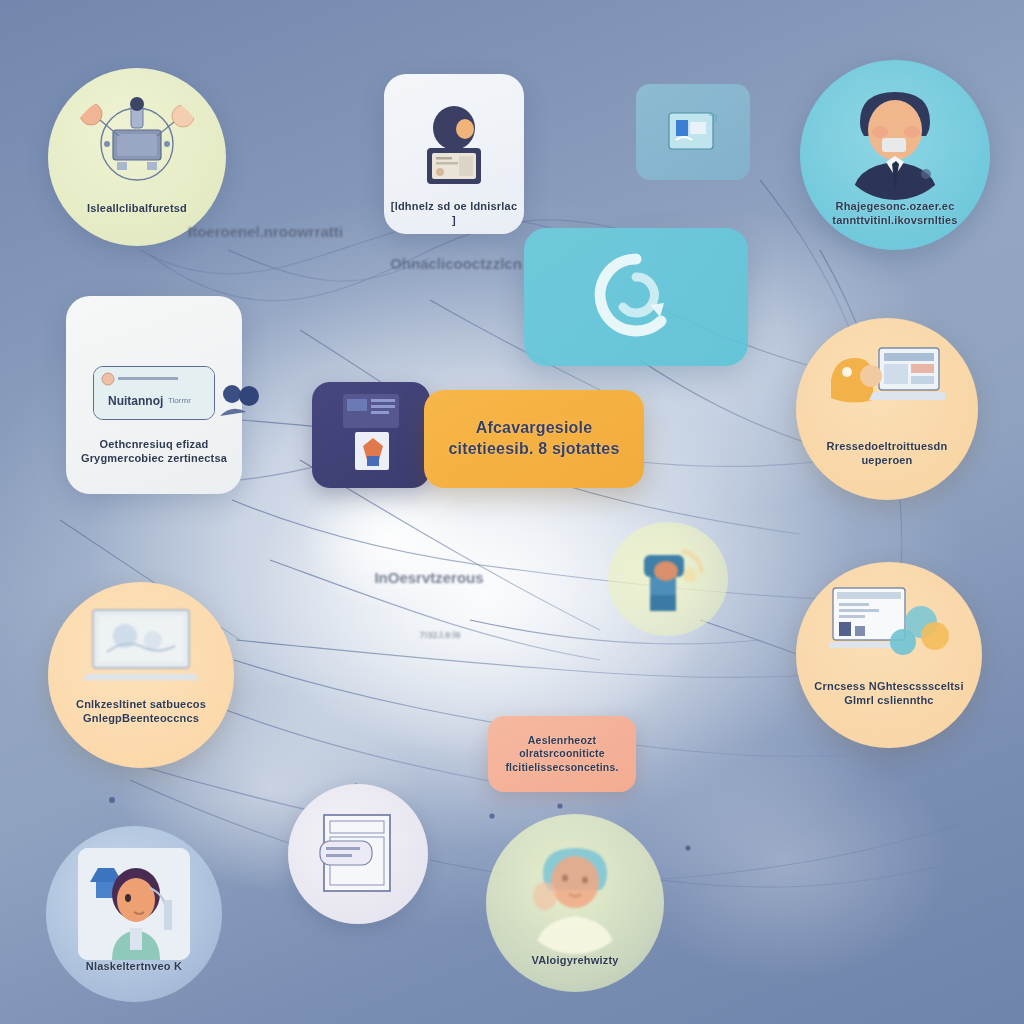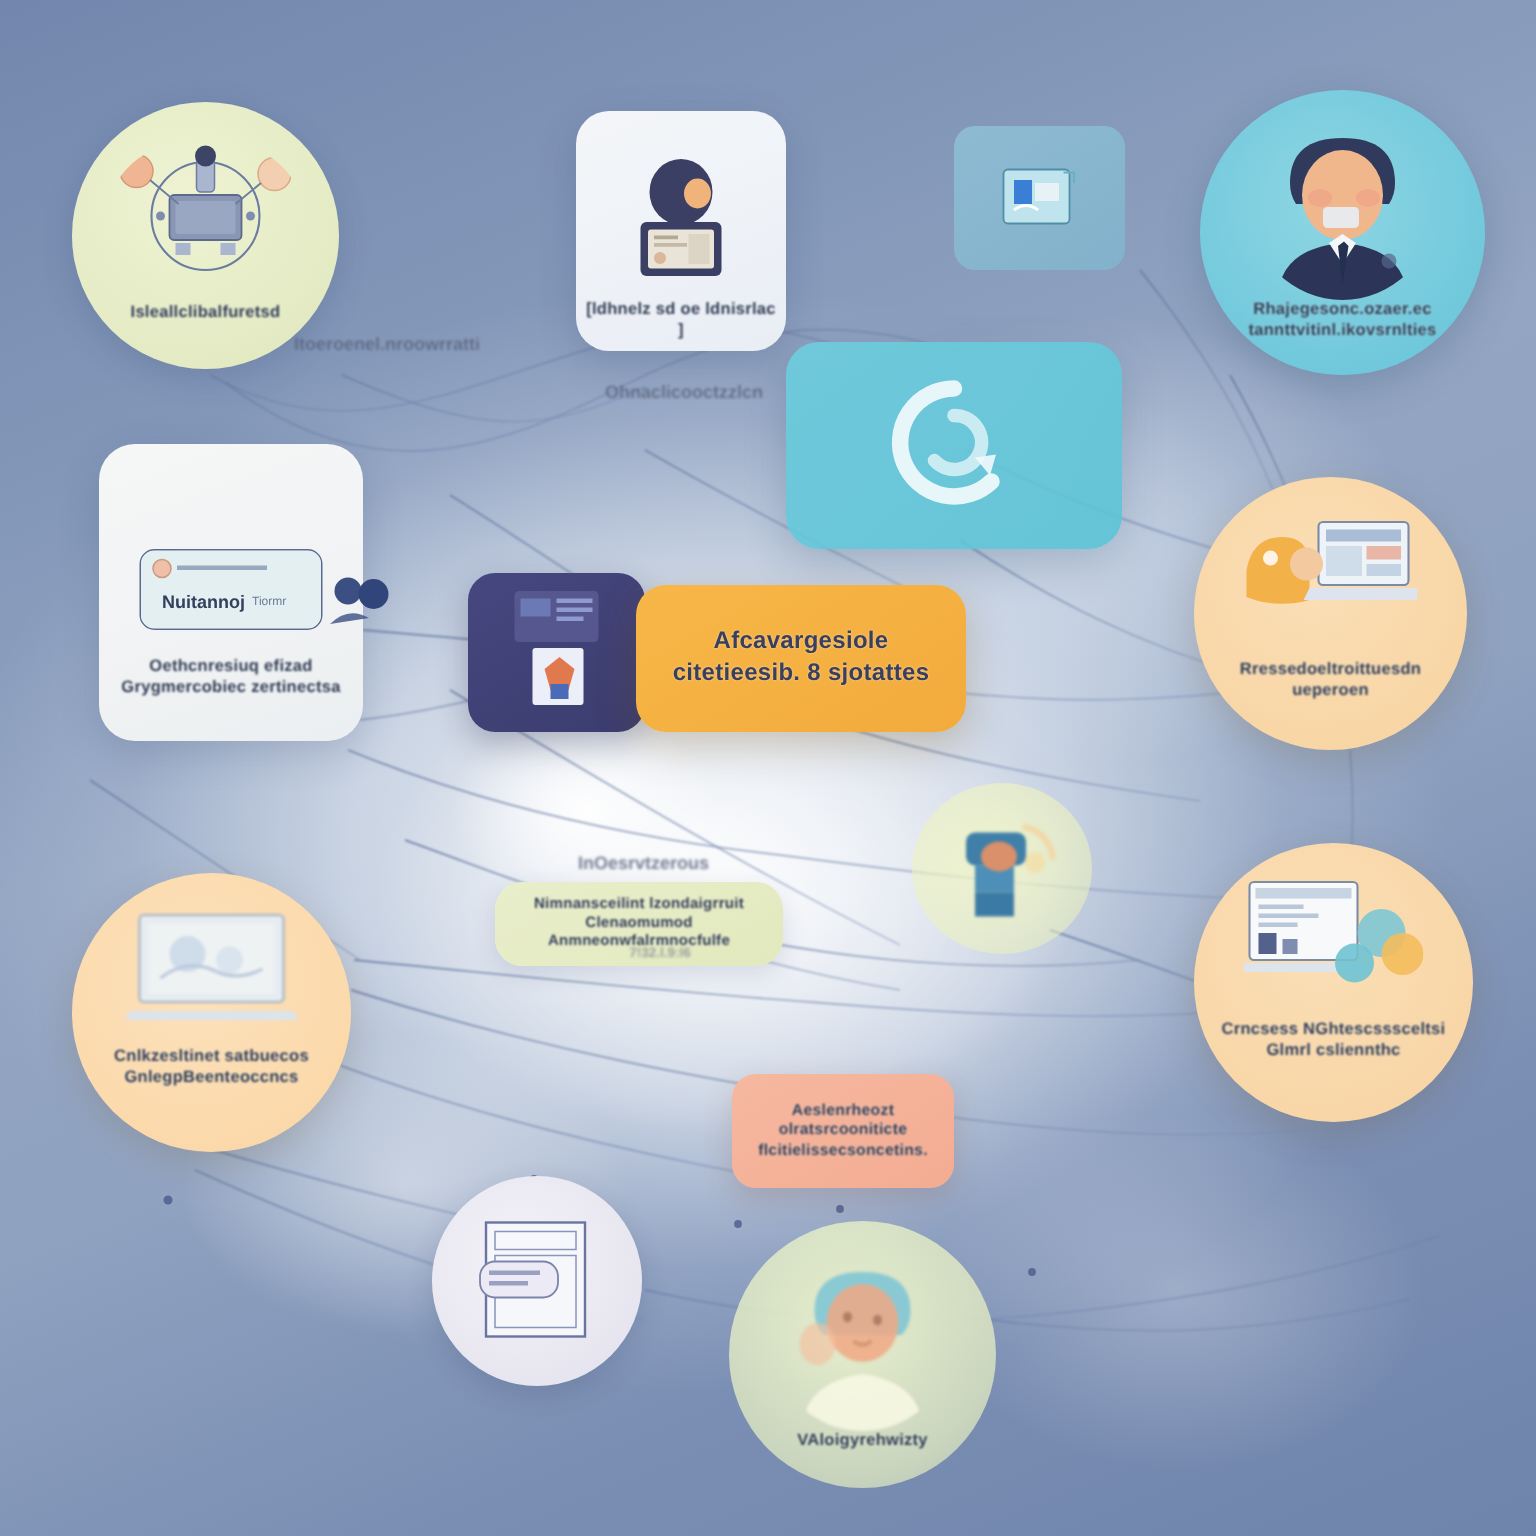--- a/index.html
+++ b/index.html
@@ -33,21 +33,21 @@
   .thumb.sq{border-radius:10px;}
   .thumb.rd{border-radius:50%;}
 
   .lbl{
     font-size:11px;line-height:1.25;letter-spacing:.2px;color:#2e3a52;
     font-weight:600;text-shadow:0 0 1.5px rgba(255,255,255,.55);
     filter:blur(.55px);
     max-width:92%;
   }
   .lbl.big{font-size:16px;font-weight:700;filter:blur(.45px);line-height:1.3;}
-  .fl{position:absolute;font-size:12px;line-height:1.3;color:#43506c;
+  .fl{position:absolute;font-size:15px;line-height:1.3;color:#43506c;
       font-weight:600;filter:blur(.9px);opacity:.72;text-align:center;
       text-shadow:0 0 1px rgba(255,255,255,.6);}
 
   
   #n-infra{left:48px;top:68px;width:178px;height:178px;
     background:radial-gradient(circle at 42% 36%,#eef2d2,#e4ebc4 70%,#dde5bb 100%);
     box-shadow:0 6px 22px rgba(40,60,100,.18);padding-top:16px;}
   #n-infra .thumb{width:128px;height:96px;margin-top:8px;}
   #n-infra .lbl{margin-top:14px;}
 
@@ -356,24 +356,20 @@
         <rect x="82" y="36" width="23" height="8" fill="#c3d3e4"></rect>
         <path d="M44,52 l72,0 l4,8 l-80,0z" fill="#dde4ee"></path>
         <circle cx="42" cy="36" r="11" fill="#f3c9a0"></circle>
       </svg>
     </div>
     <div class="lbl" style="white-space:pre-line;">Rressedoeltroittuesdn
 ueperoen</div>
   </div>
 
   <div class="fl" style="left:344px;top:568px;width:170px;">InOesrvtzerous</div>
-  <div class="node chip" id="n-chip-mgmt">
-    <div class="lbl" style="white-space:pre-line;font-size:10px;">Nimnansceilint  lzondaigrruit
-Clenaomumod Anmneonwfalrmnocfulfe</div>
-  </div>
 
   <div class="node" id="n-vr">
     <div class="thumb blurwrap2">
       <svg viewBox="0 0 76 72" width="76" height="72">
         <rect x="14" y="12" width="40" height="22" rx="6" fill="#3f7fa8"></rect>
         <rect x="20" y="34" width="26" height="18" fill="#4e8fb8"></rect>
         <ellipse cx="36" cy="28" rx="12" ry="10" fill="#d9906b"></ellipse>
         <path d="M52,8 q18,4 20,22" fill="none" stroke="#f0d9a8" stroke-width="4"></path>
         <rect x="20" y="52" width="26" height="16" fill="#3b7aa4"></rect>
         <circle cx="60" cy="32" r="7" fill="#f2dfa8" opacity=".8"></circle>
@@ -412,20 +408,38 @@
         <rect x="6" y="4" width="66" height="76" fill="#f6f7fb" stroke="#6b74a0" stroke-width="1.6"></rect>
         <rect x="12" y="10" width="54" height="12" fill="none" stroke="#8b93bb" stroke-width="1"></rect>
         <rect x="12" y="26" width="54" height="48" fill="none" stroke="#8b93bb" stroke-width="1"></rect>
         <rect x="2" y="30" width="52" height="24" rx="10" fill="#eceaf4" stroke="#7b84ac" stroke-width="1.2"></rect>
         <rect x="8" y="36" width="34" height="3" fill="#9aa0c2"></rect>
         <rect x="8" y="43" width="26" height="3" fill="#9aa0c2"></rect>
       </svg>
     </div>
   </div>
 
+  <div class="node circle" id="n-network">
+    <div class="thumb sq blurwrap" style="background:#e7eef4;">
+      <svg viewBox="0 0 112 112" width="112" height="112">
+        <rect x="0" y="0" width="112" height="112" fill="#e9eff5"></rect>
+        <path d="M12,34 l8,-14 l16,0 l8,14 z" fill="#3c74c0"></path>
+        <rect x="18" y="34" width="20" height="16" fill="#4b82cc"></rect>
+        <ellipse cx="58" cy="46" rx="24" ry="26" fill="#4a2b52"></ellipse>
+        <ellipse cx="58" cy="52" rx="19" ry="22" fill="#eda072"></ellipse>
+        <ellipse cx="50" cy="50" rx="3" ry="4" fill="#3b2a30"></ellipse>
+        <path d="M56,64 q6,4 10,0" fill="none" stroke="#b4765a" stroke-width="2"></path>
+        <path d="M34,112 q0,-26 24,-30 q24,4 24,30 z" fill="#8fc9bb"></path>
+        <rect x="52" y="80" width="12" height="22" fill="#d9e4ee"></rect>
+        <path d="M72,40 q18,8 16,30" fill="none" stroke="#b9c6d8" stroke-width="2"></path>
+        <rect x="86" y="52" width="8" height="30" fill="#cdd8e6"></rect>
+      </svg>
+    </div>
+    <div class="lbl">Nlaskeltertnveo K</div>
+  </div>
 
   <div class="node circle" id="n-dev">
     <div class="thumb rd blurwrap2">
       <svg viewBox="0 0 120 120" width="120" height="120">
         <path d="M28,40 q0,-26 32,-26 q32,0 32,26 q0,10 -6,16 l-52,0 q-6,-6 -6,-16z" fill="#74c2d6" opacity=".8"></path>
         <ellipse cx="60" cy="48" rx="24" ry="26" fill="#f0a885" opacity=".85"></ellipse>
         <ellipse cx="50" cy="44" rx="3" ry="3.5" fill="#9a6c52" opacity=".7"></ellipse>
         <ellipse cx="70" cy="46" rx="3" ry="3.5" fill="#9a6c52" opacity=".7"></ellipse>
         <path d="M54,60 q6,5 12,0" fill="none" stroke="#c98a68" stroke-width="2.5" opacity=".7"></path>
         <path d="M20,120 q0,-32 40,-38 q40,6 40,38 z" fill="#f6f7e2" opacity=".9"></path>

